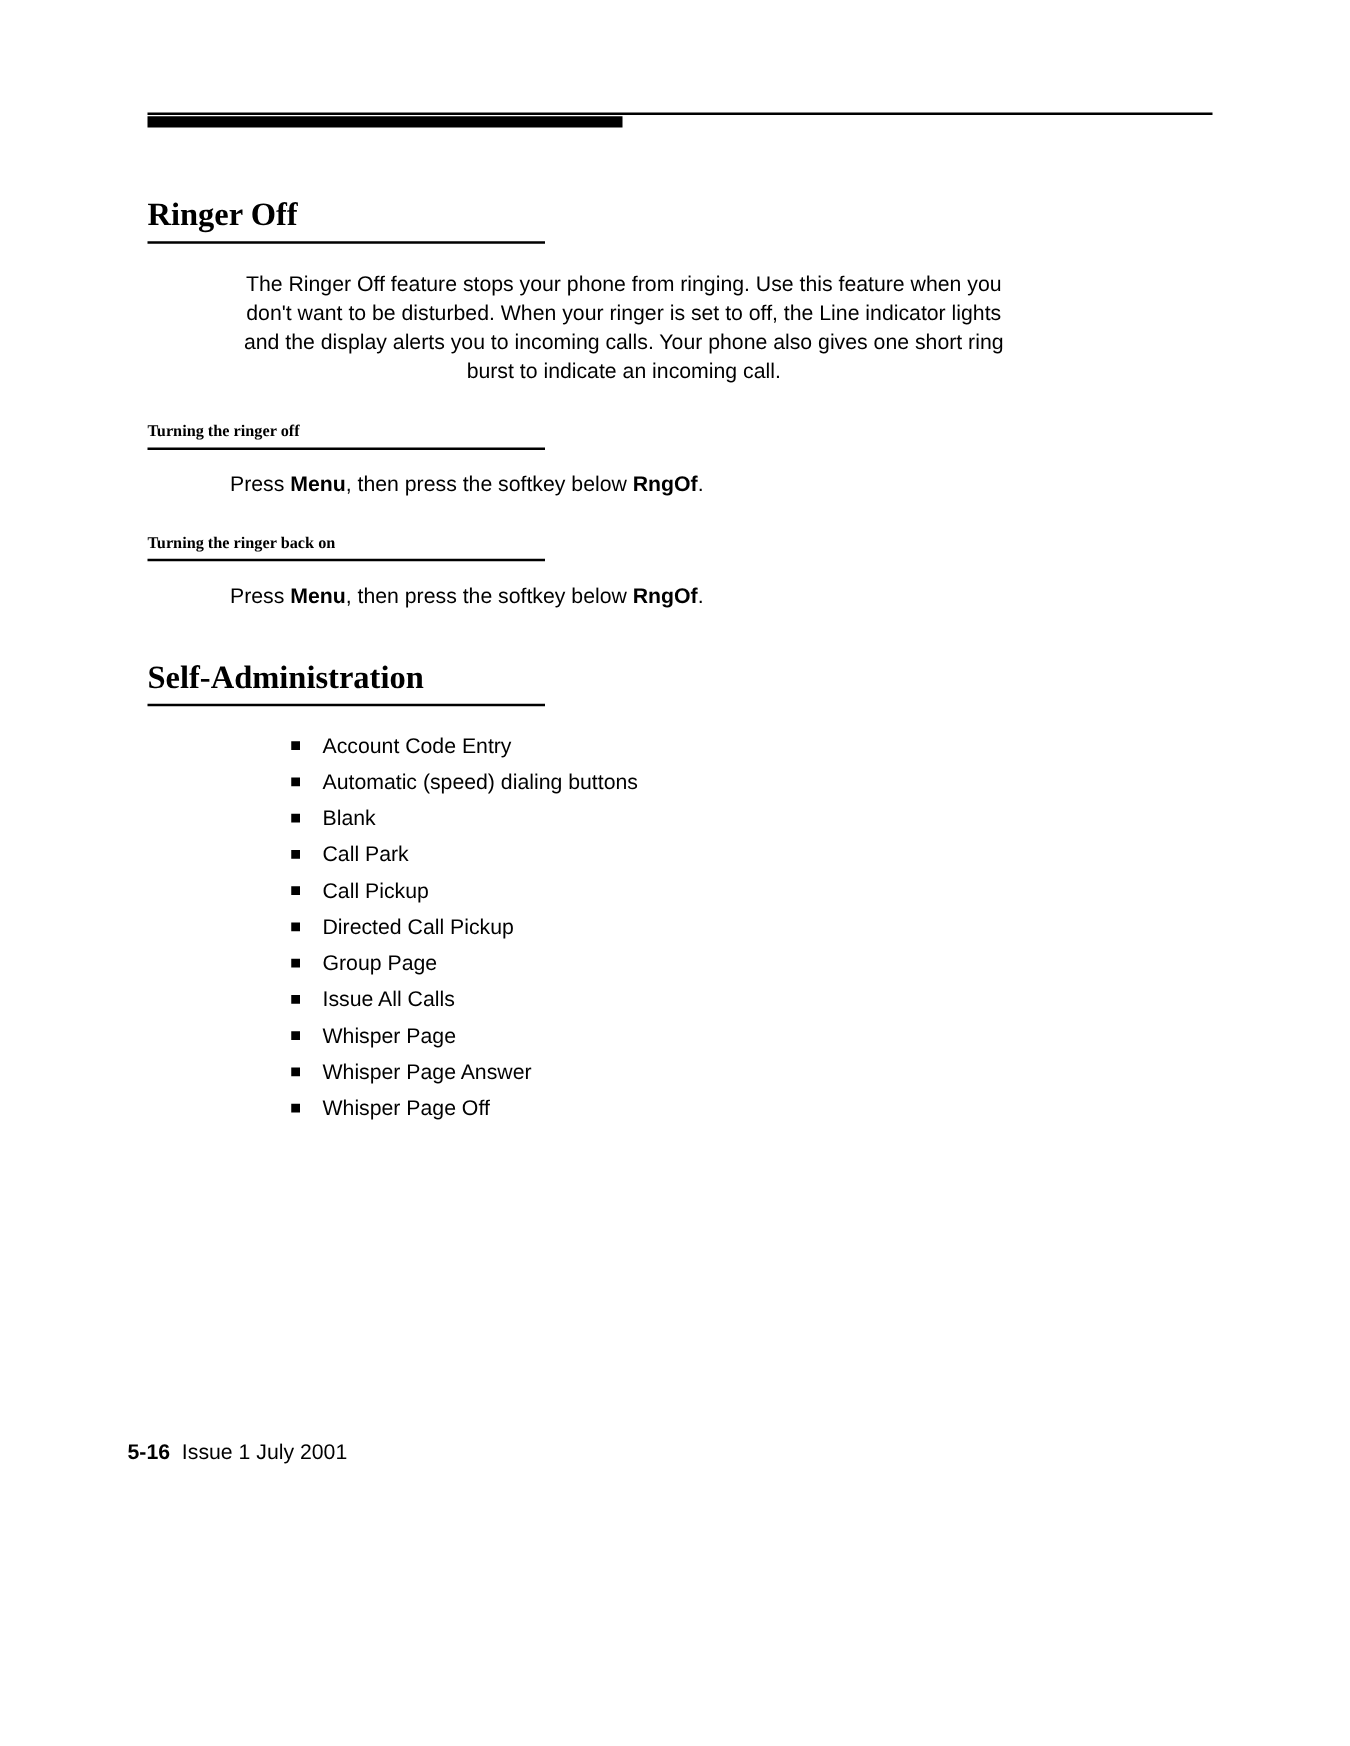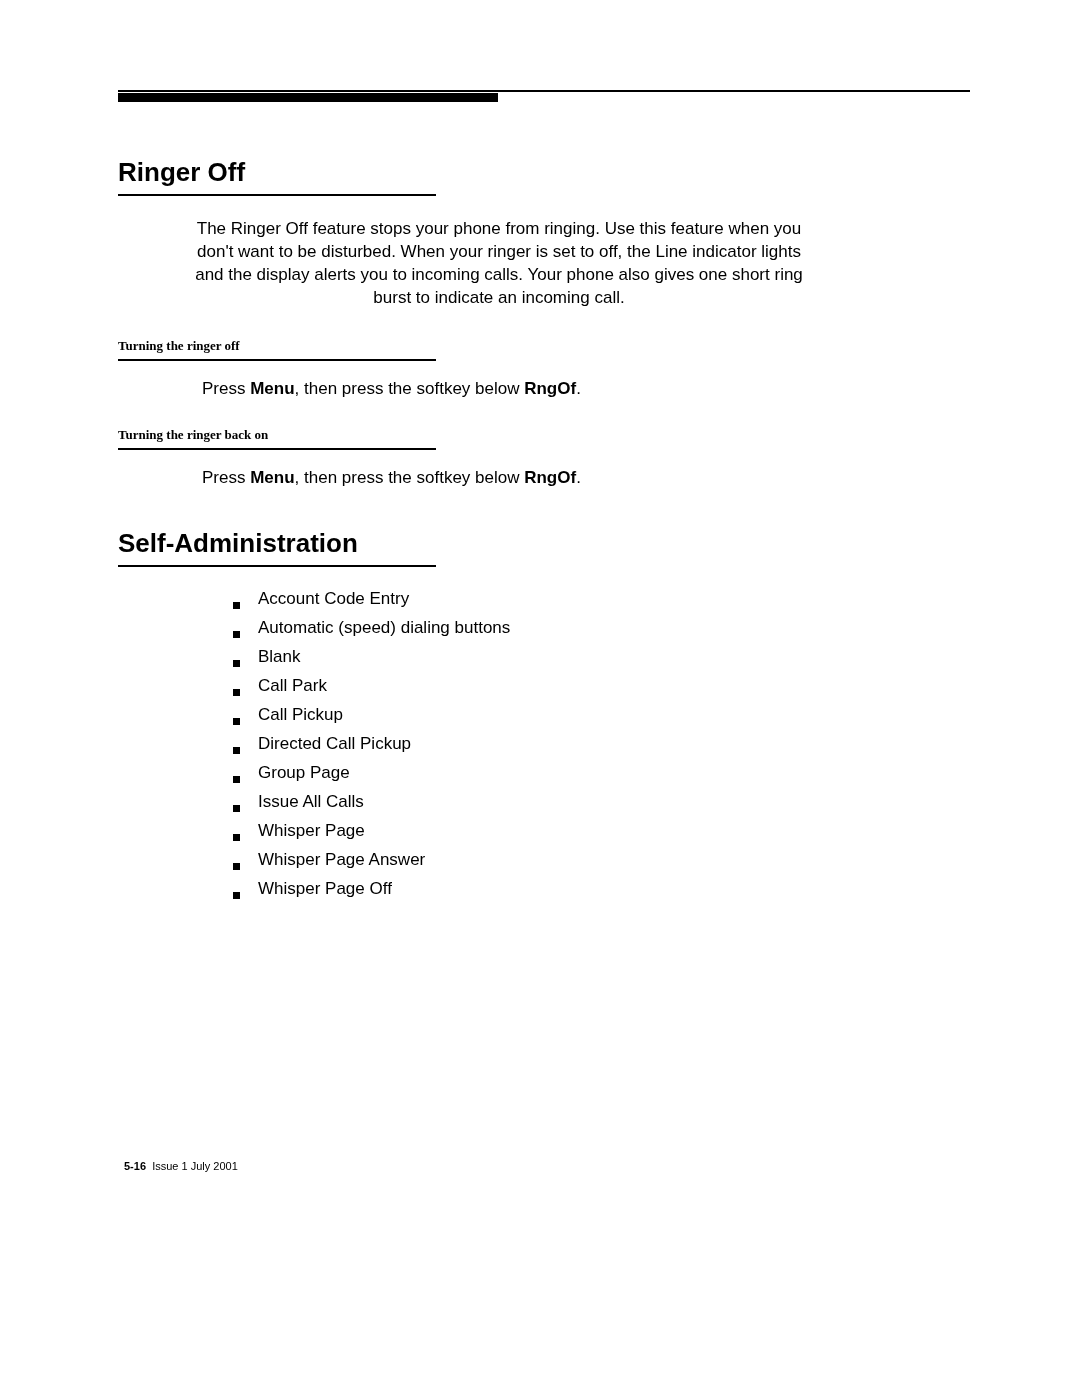--- a/index.html
+++ b/index.html
@@ -20,21 +20,21 @@
     border-top: 2px solid #000;
     margin: 0;
   }
   .thick-bar {
     height: 9px;
     background: #000;
     width: 380px;
     margin-top: 1px;
   }
   .h1 {
-    font-family: Liberation Sans, sans-serif;
+    font-family: Liberation Serif, serif;
     font-weight: 700;
     font-size: 26px;
     margin-top: 55px;
     margin-bottom: 6px;
   }
   .h1-rule {
     border-top: 2px solid #000;
     width: 318px;
     margin-bottom: 22px;
   }
@@ -54,46 +54,46 @@
     margin-top: 28px;
     margin-bottom: 5px;
   }
   .h2-rule {
     border-top: 2px solid #000;
     width: 318px;
     margin-bottom: 18px;
   }
   .step-line {
     font-size: 17px;
-    margin-left: 84px;
+    margin-left: 66px;
     margin-bottom: 10px;
   }
   .step-line .b { font-weight: 700; }
   .list {
     margin-left: 115px;
     font-size: 17px;
   }
   .list-item {
     display: flex;
-    align-items: flex-end;
+    align-items: flex-start;
     margin-bottom: 9px;
   }
   .sq {
     width: 7px;
     height: 7px;
     background: #000;
     margin-top: 6px;
     margin-right: 18px;
     flex: 0 0 auto;
   }
   .footer {
     position: absolute;
     bottom: 225px;
-    left: 124px;
-    font-size: 11px;
+    left: 102px;
+    font-size: 17px;
   }
   .footer .pg { font-weight: 700; }
 </style>
 </head>
 <body>
 
 <div class="page">
   <div class="thin-rule"></div>
   <div class="thick-bar"></div>
 

